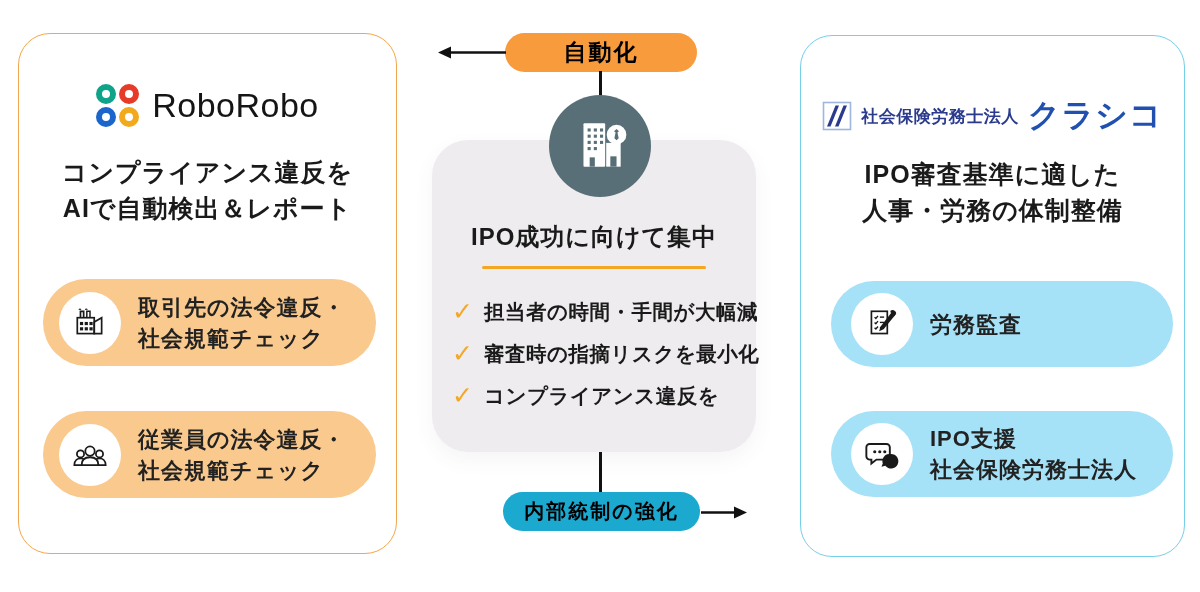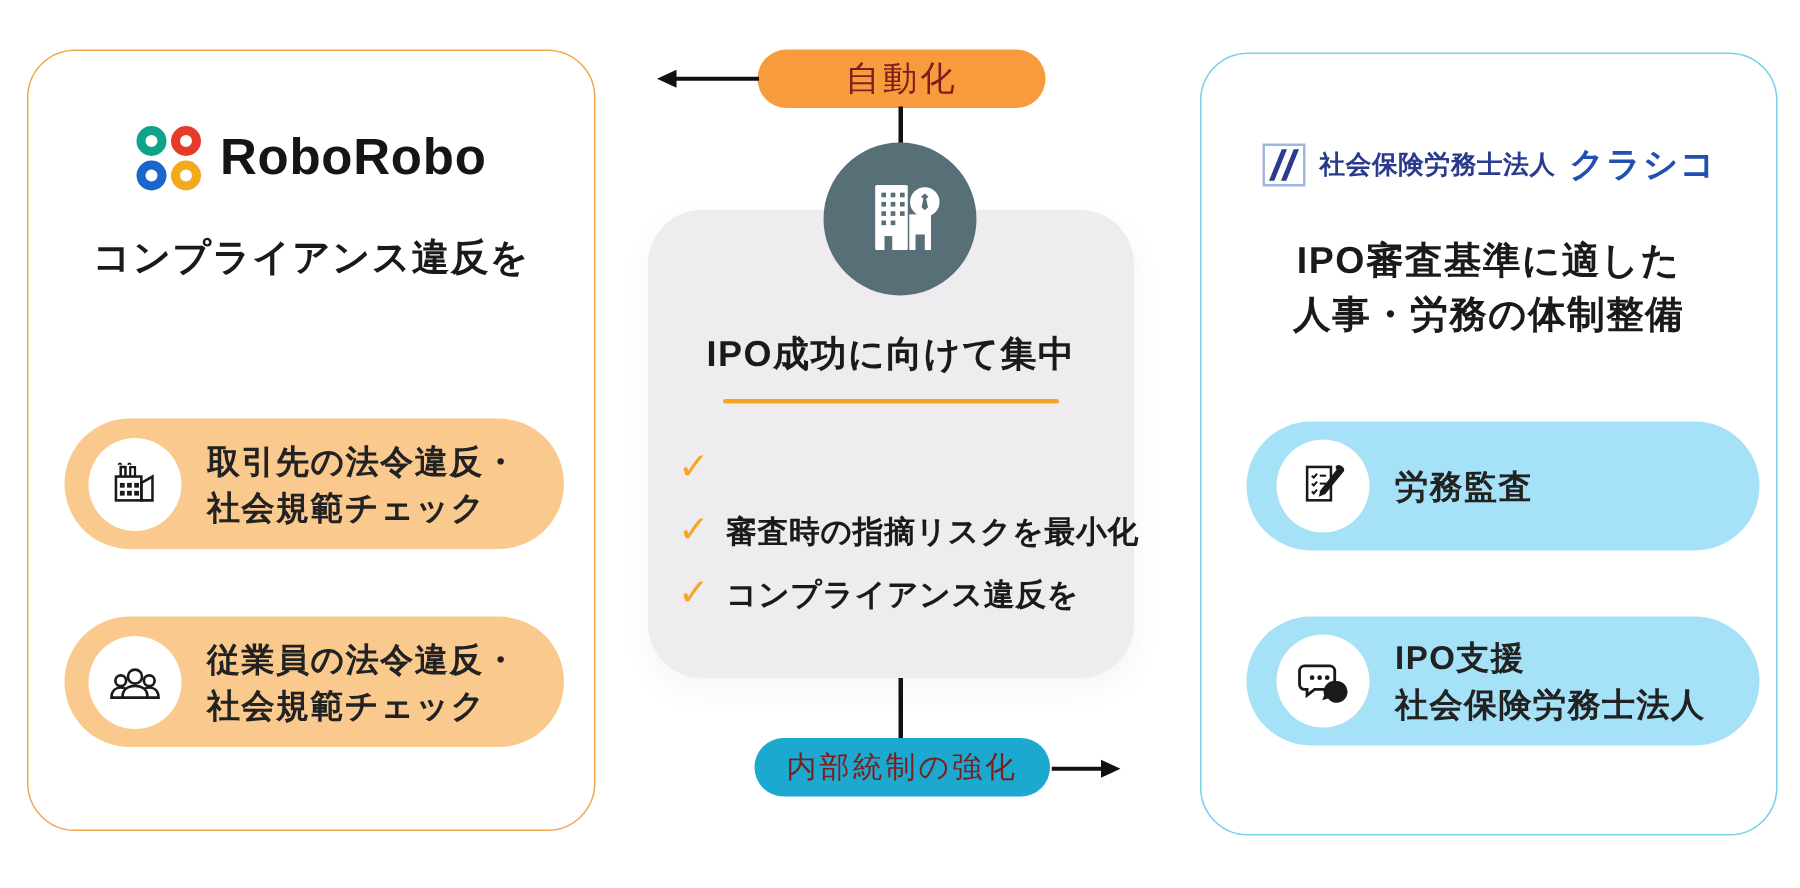--- a/index.html
+++ b/index.html
@@ -19,41 +19,41 @@
   .panel.right{left:800px; top:35px; width:385px; height:522px; border:1.5px solid var(--panel-blue-border);}
 
   .logo-row{position:absolute; left:0; right:0; display:flex; align-items:center; justify-content:center; gap:13px;}
   .panel.left .logo-row{top:50px;}
   .panel.right .logo-row{top:58px; gap:9px;}
 
   .rings{display:grid; grid-template-columns:20px 20px; grid-template-rows:20px 20px; gap:3px;}
   .ring{width:20px; height:20px; border-radius:50%; border:6px solid #000;}
   .ring.g{border-color:var(--logo-green);} .ring.r{border-color:var(--logo-red);}
   .ring.b{border-color:var(--logo-blue);} .ring.y{border-color:var(--logo-yellow);}
-  .brand-word{font-size:34px; font-weight:700; color:#151515; letter-spacing:.5px;}
+  .brand-word{font-size:34px; font-weight:400; color:#151515; letter-spacing:.5px;}
 
   .kurashiko-prefix{font-size:17px; font-weight:600; color:var(--brand-navy); letter-spacing:.5px;}
-  .kurashiko-name{font-size:23px; font-weight:800; color:var(--brand-blue); letter-spacing:1px;}
+  .kurashiko-name{font-size:32px; font-weight:800; color:var(--brand-blue); letter-spacing:1px;}
 
   .panel-title{position:absolute; left:0; right:0; top:120px; text-align:center;
     font-size:25px; line-height:36px; font-weight:800; color:var(--ink); letter-spacing:1px;}
 
   .pill{position:absolute; display:flex; align-items:center; border-radius:44px;}
   .panel.left .pill{left:24px; width:333px; height:87px; background:var(--pill-orange);}
   .panel.right .pill{left:30px; width:342px; height:86px; background:var(--pill-blue);}
   .pill.row1{top:245px;} .panel.right .pill.row1{top:245px;}
   .pill.row2{top:377px;} .panel.right .pill.row2{top:375px;}
   .icon-circle{flex:0 0 auto; width:62px; height:62px; margin-left:16px; background:#fff; border-radius:50%;
     display:flex; align-items:center; justify-content:center;}
   .panel.right .icon-circle{margin-left:20px;}
   .pill-text{margin-left:17px; font-size:22px; line-height:31px; font-weight:800; color:#222; letter-spacing:1px;}
 
   
   .badge{position:absolute; display:flex; align-items:center; justify-content:center;
-    color:#7f1d1d; font-weight:400; border-radius:20px; letter-spacing:2px;}
+    color:#000000; font-weight:700; border-radius:20px; letter-spacing:2px;}
   .badge.auto{left:505px; top:33px; width:192px; height:39px; background:var(--accent-orange); font-size:23px;}
   .badge.control{left:503px; top:492px; width:197px; height:39px; background:var(--accent-teal); font-size:20px;}
 
   .arrow{position:absolute;}
   .arrow.left{left:438px; top:45px;}
   .arrow.right{left:701px; top:505px;}
 
   .connector{position:absolute; left:598.5px; width:3px; background:#111;}
   .connector.top{top:71px; height:27px;}
   .connector.bottom{top:451px; height:42px;}
@@ -82,20 +82,21 @@
       <span class="rings">
         <i class="ring g"></i>
           <i class="ring r"></i>
           <i class="ring b"></i>
           <i class="ring y"></i>
       </span>
       <span class="brand-word">RoboRobo</span>
     </div>
     <h2 class="panel-title">
       <span>コンプライアンス違反を</span><br>
+      <span>AIで自動検出＆レポート</span>
     </h2>
 
     <div class="pill row1">
       <span class="icon-circle">
         <svg width="36" height="36" viewBox="0 0 34 34" fill="none" stroke="#1A1A1A" stroke-width="1.6">
           <path d="M8 12 v-6 h3 v6"></path>
           <path d="M14 12 v-6 h3 v6" stroke-width="1.4"></path>
           <path d="M6.5 4.5 q1 -1.5 2 0" stroke-width="1.1"></path>
           <path d="M12.5 4.5 q1 -1.5 2 0" stroke-width="1.1"></path>
           <rect x="5" y="12" width="16" height="15"></rect>
@@ -168,20 +169,21 @@
       </svg>
     </span>
   </div>
 
   <div class="card">
     <div class="card-title">IPO成功に向けて集中</div>
     <div class="card-divider"></div>
     <div class="check-list">
       <div class="check-row">
         <span class="check-glyph">✓</span>
+        <span class="check-text">担当者の時間・手間が大幅減</span>
       </div>
       <div class="check-row">
         <span class="check-glyph">✓</span>
         <span class="check-text">審査時の指摘リスクを最小化</span>
       </div>
       <div class="check-row">
         <span class="check-glyph">✓</span>
         <span class="check-text">コンプライアンス違反を</span>
       </div>
     </div>

